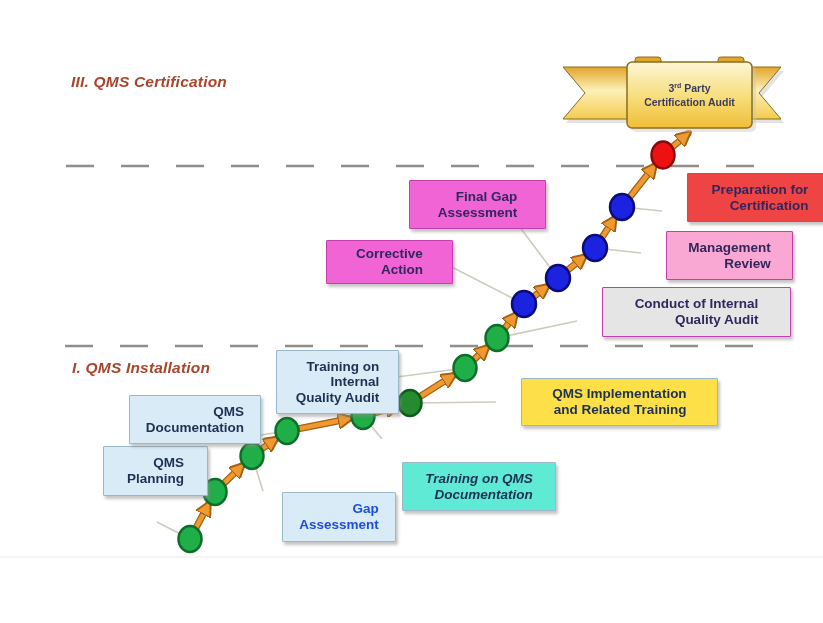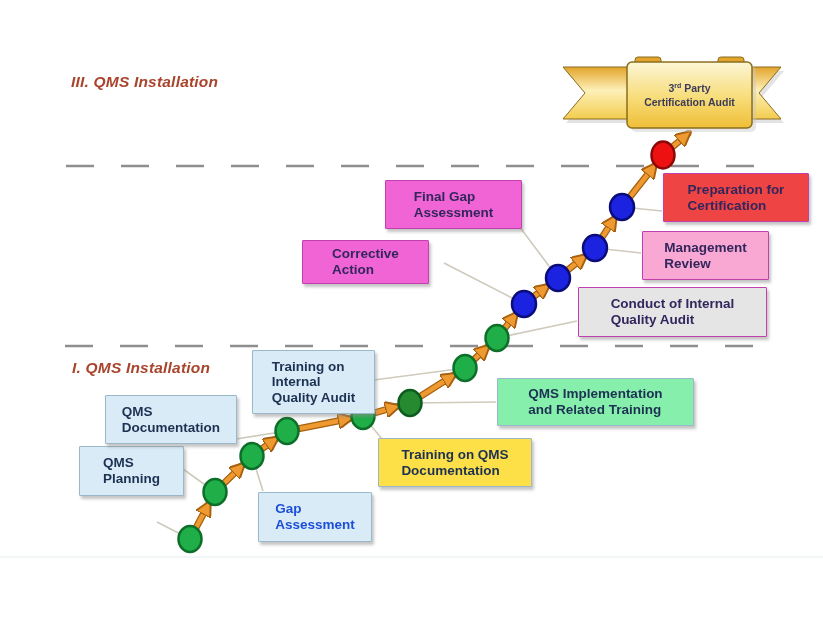--- a/index.html
+++ b/index.html
@@ -1,23 +1,23 @@
 <!DOCTYPE html>
 <html><head>
 <meta charset="utf-8">
 <style>
   html,body{margin:0;padding:0;background:#ffffff;}
   #stage{position:relative;width:823px;height:623px;background:#ffffff;overflow:hidden;
          font-family:"Liberation Sans",sans-serif;}
   #diagram-svg{position:absolute;left:0;top:0;z-index:1;}
   #boxes-layer{position:absolute;left:0;top:0;width:823px;height:623px;z-index:2;pointer-events:none;}
   .step-box{position:absolute;display:flex;align-items:center;justify-content:center;
-            text-align:left;font-weight:bold;font-size:13.5px;line-height:1.16;
+            text-align:right;font-weight:bold;font-size:13.5px;line-height:1.16;
             white-space:pre-line;border-radius:1px;
-            box-shadow:2px 3px 3px rgba(140,140,140,0.5);}
+            box-shadow:2px 3px 3px rgba(140,140,140,0.5);margin-left:24px;}
   .phase-label{position:absolute;z-index:3;font-weight:bold;font-style:italic;
                font-size:15.5px;letter-spacing:0.2px;}
   #banner-text{position:absolute;z-index:3;display:flex;flex-direction:column;
                align-items:center;justify-content:center;text-align:center;
                font-weight:bold;font-size:10.5px;line-height:1.35;}
   #banner-text sup{font-size:7px;line-height:0;}
 </style>
 </head>
 <body>
 
@@ -101,40 +101,40 @@
       <rect x="627" y="62" width="125" height="66" rx="5" fill="url(#panelGrad)" stroke="#8a6d1f" stroke-width="1.5"></rect>
     </svg>
 
   <div id="boxes-layer">
       <div class="step-box" style="left: 79px; top: 446px; width: 103px; height: 48px; background: rgb(216, 235, 247); border: 1px solid rgb(154, 184, 200); color: rgb(29, 49, 82);">QMS
 Planning</div>
       <div class="step-box" style="left: 258px; top: 492px; width: 112px; height: 48px; background: rgb(216, 235, 247); border: 1px solid rgb(154, 184, 200); color: #1d4ed8;">Gap
 Assessment</div>
       <div class="step-box" style="left: 105px; top: 395px; width: 130px; height: 47px; background: rgb(216, 235, 247); border: 1px solid rgb(154, 184, 200); color: rgb(29, 49, 82);">QMS
 Documentation</div>
-      <div class="step-box" style="left: 378px; top: 438px; width: 152px; height: 47px; background: #fde047; border: 1px solid rgb(154, 184, 200); color: rgb(29, 49, 82);">Training on QMS
+      <div class="step-box" style="left: 378px; top: 462px; width: 152px; height: 47px; background: #5eead4; border: 1px solid rgb(154, 184, 200); color: rgb(29, 49, 82); font-style: italic;">Training on QMS
 Documentation</div>
-      <div class="step-box" style="left: 497px; top: 378px; width: 195px; height: 46px; background: #86efac; border: 1px solid rgb(154, 184, 200); color: rgb(29, 49, 82);">QMS Implementation
+      <div class="step-box" style="left: 497px; top: 378px; width: 195px; height: 46px; background: #fde047; border: 1px solid rgb(154, 184, 200); color: rgb(29, 49, 82);">QMS Implementation
 and Related Training</div>
       <div class="step-box" style="left: 252px; top: 350px; width: 121px; height: 62px; background: rgb(216, 235, 247); border: 1px solid rgb(154, 184, 200); color: rgb(29, 49, 82);">Training on
 Internal
 Quality Audit</div>
       <div class="step-box" style="left: 578px; top: 287px; width: 187px; height: 48px; background: #e5e5e5; border: 1.5px solid rgb(195, 63, 174); color: rgb(51, 38, 92);">Conduct of Internal
 Quality Audit</div>
       <div class="step-box" style="left: 302px; top: 240px; width: 125px; height: 42px; background: rgb(240, 100, 214); border: 1.5px solid rgb(195, 63, 174); color: rgb(51, 38, 92);">Corrective
 Action</div>
       <div class="step-box" style="left: 385px; top: 180px; width: 135px; height: 47px; background: rgb(240, 100, 214); border: 1.5px solid rgb(195, 63, 174); color: rgb(51, 38, 92);">Final Gap
 Assessment</div>
       <div class="step-box" style="left: 642px; top: 231px; width: 125px; height: 47px; background: #f9a8d4; border: 1.5px solid rgb(195, 63, 174); color: rgb(51, 38, 92);">Management
 Review</div>
       <div class="step-box" style="left: 663px; top: 173px; width: 144px; height: 47px; background: #ef4444; border: 1.5px solid rgb(195, 63, 174); color: rgb(51, 38, 92);">Preparation for
 Certification</div>
     </div>
 
-  <div class="phase-label" style="left: 71px; top: 73px; color: rgb(168, 69, 44);">III. QMS Installation</div>
+  <div class="phase-label" style="left: 71px; top: 73px; color: rgb(168, 69, 44);">III. QMS Certification</div>
   <div class="phase-label" style="left: 72px; top: 359px; color: rgb(168, 69, 44);">I. QMS Installation</div>
 
   <div id="banner-text" style="left: 627px; top: 62px; width: 125px; height: 66px; color: rgb(60, 60, 90);">
     <div><span>3</span><sup>rd</sup><span> Party</span></div>
     <div>Certification Audit</div>
   </div>
 
 </div>
 
 </body></html>

